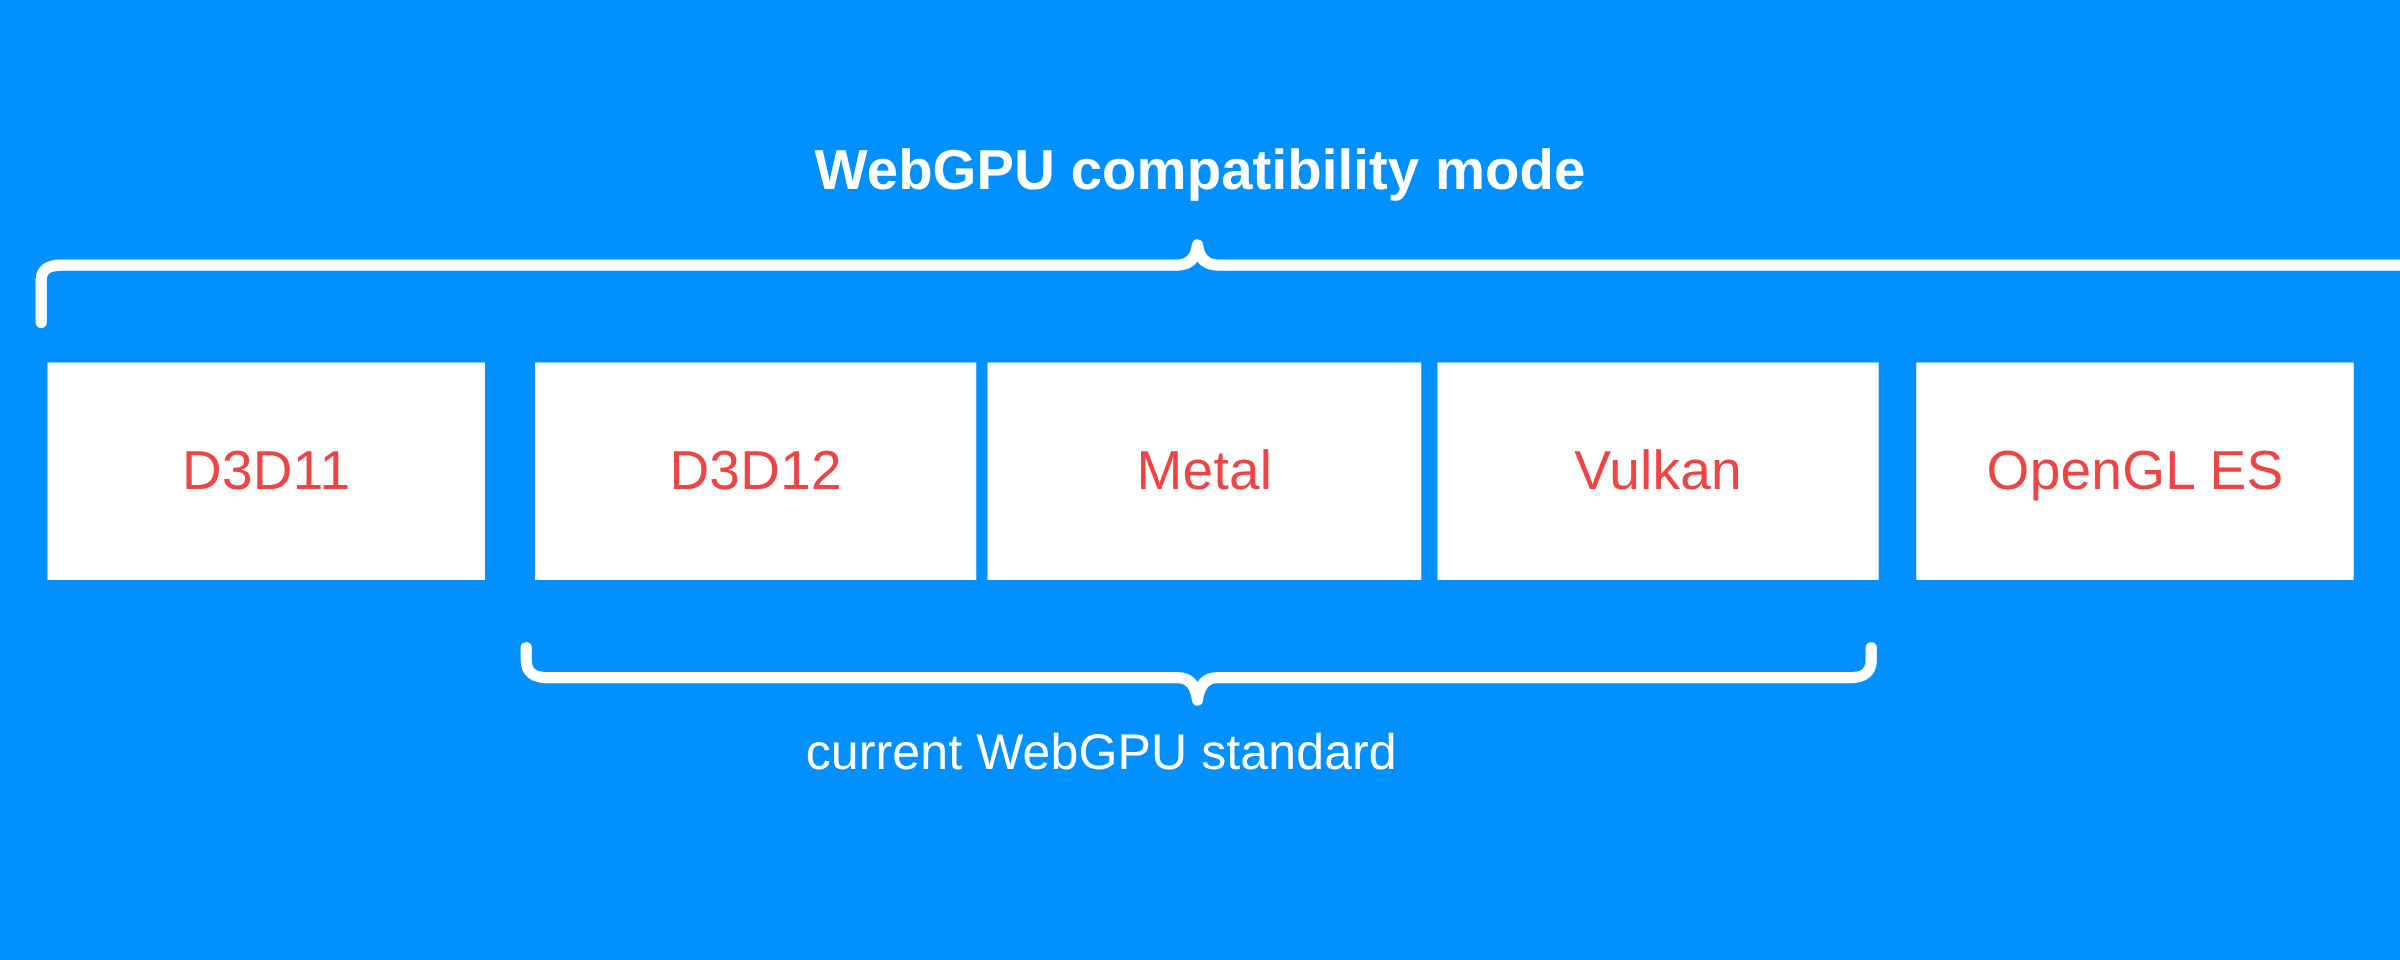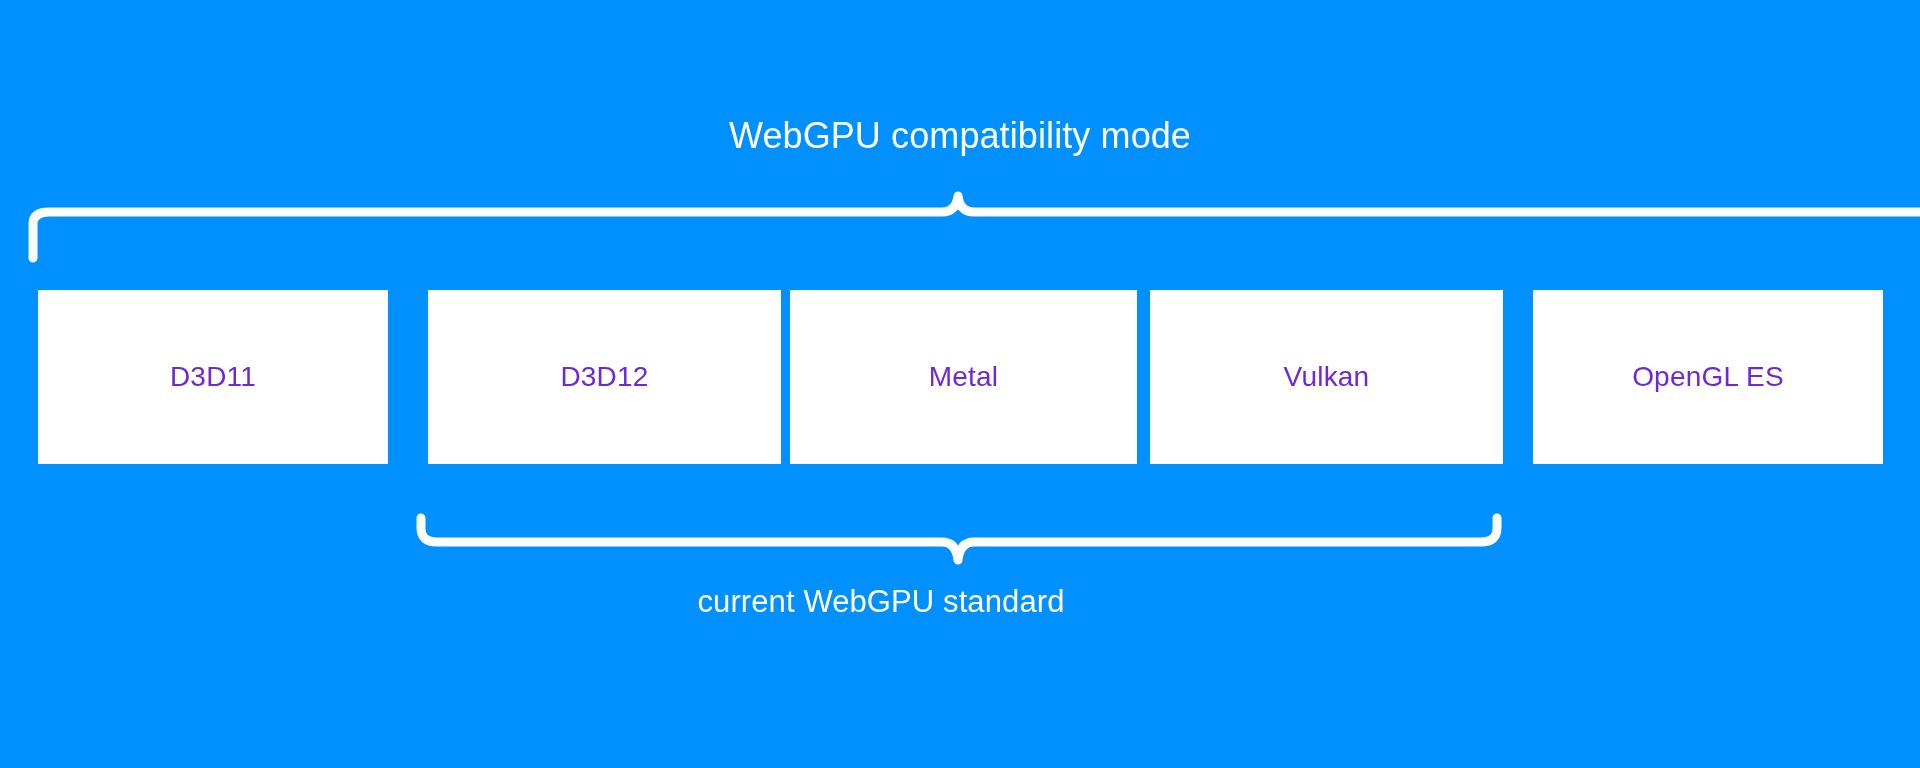--- a/index.html
+++ b/index.html
@@ -23,36 +23,36 @@
   }
 
   
   .top-label {
     position: absolute;
     left: 0;
     top: 112px;
     width: 1920px;
     text-align: center;
     color: #ffffff;
-    font-size: 36px;
-    font-weight: 400;
+    font-size: 45px;
+    font-weight: 700;
     letter-spacing: 0.1px;
     line-height: 48px;
     white-space: nowrap;
   }
 
   
   .bottom-label {
     position: absolute;
     left: 0;
     top: 578px;
     width: 1756px;
     text-align: center;
     color: #ffffff;
-    font-size: 31px;
+    font-size: 40px;
     font-weight: 400;
     letter-spacing: 0.1px;
     line-height: 48px;
     white-space: nowrap;
   }
   .bottom-label .inner {
     display: inline-block;
     transform: translateX(3px);
   }
 
@@ -77,22 +77,22 @@
   .api-box {
     position: absolute;
     top: 0;
     height: 174px;
     background: #ffffff;
     display: flex;
     align-items: center;
     justify-content: center;
   }
   .api-box .api-label {
-    color: #6d28d9;
-    font-size: 28px;
+    color: #ef4444;
+    font-size: 44px;
     font-weight: 400;
     letter-spacing: 0.2px;
     line-height: 48px;
     white-space: nowrap;
   }
 
   .api-box.b0 { left: 38px;   width: 350px; }
   .api-box.b1 { left: 428px;  width: 353px; }
   .api-box.b2 { left: 790px;  width: 347px; }
   .api-box.b3 { left: 1150px; width: 353px; }

